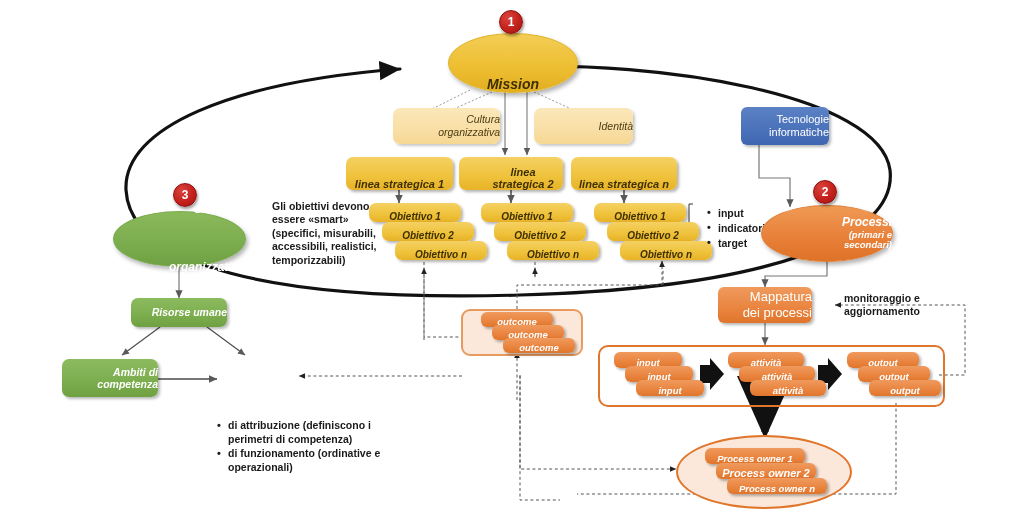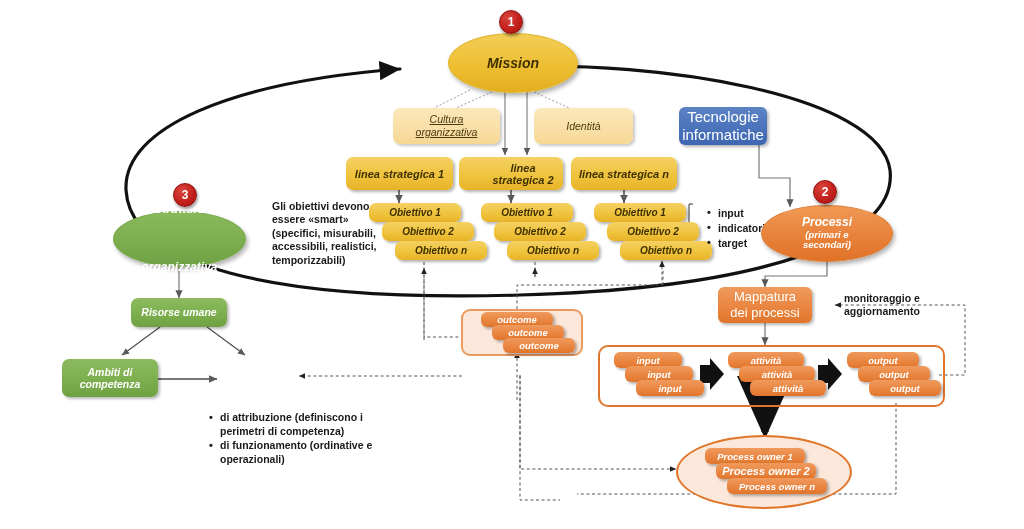--- a/index.html
+++ b/index.html
@@ -1,20 +1,20 @@
 <!DOCTYPE html>
 <html><head>
 <meta charset="utf-8">
 <style>
   html,body{margin:0;padding:0;background:#ffffff;}
   body{width:1024px;height:529px;font-family:"Liberation Sans",sans-serif;overflow:hidden;}
   #stage{position:relative;width:1024px;height:529px;background:#fff;}
   #svg-layer{position:absolute;left:0;top:0;width:1024px;height:529px;pointer-events:none;}
 
-  .node{position:absolute;box-sizing:border-box;display:flex;align-items:center;justify-content:center;text-align:center;}
+  .node{position:absolute;box-sizing:border-box;display:flex;align-items:flex-end;justify-content:center;text-align:center;}
 
   
   .ellipse{border-radius:50%;}
   .el-mission{
     background:linear-gradient(180deg,#f3cd56 0%,#eebf33 55%,#e3ae20 100%);
     color:#3f3000;font-style:italic;font-weight:bold;
     box-shadow:2px 3px 4px rgba(0,0,0,.30);
     border:1px solid #e0b52c;
   }
   .el-processi{
@@ -80,21 +80,21 @@
     color:#fff;font-weight:bold;font-size:12px;
     display:flex;align-items:center;justify-content:center;
     box-shadow:1px 2px 3px rgba(0,0,0,.4);
     border:1px solid #8d120f;z-index:30;
   }
 
   
   .txt{position:absolute;color:#1a1a1a;font-weight:bold;font-size:10.5px;line-height:1.28;}
   .txt-note{width:118px;}
   .bullets{position:absolute;font-size:10.5px;font-weight:bold;color:#1a1a1a;line-height:1.3;}
-  .bullets ul{margin:4px;padding-left:13px;list-style:none;}
+  .bullets ul{margin:12px;padding-left:13px;list-style:none;}
   .bullets li{position:relative;margin:0 0 1px 0;}
   .bullets li:before{content:"\2022";position:absolute;left:-11px;top:-1px;font-size:11px;}
   .kv{position:absolute;font-size:10.5px;font-weight:bold;color:#1a1a1a;line-height:1.42;}
   .kv ul{margin:0;padding-left:12px;list-style:none;}
   .kv li{position:relative;}
   .kv li:before{content:"\2022";position:absolute;left:-11px;top:-1px;font-size:11px;}
 
   .pipeline-box{
     position:absolute;border:2px solid #e0762b;border-radius:10px;background:transparent;
   }
@@ -183,29 +183,29 @@
   </svg>
 
   <div class="badge" style="left:499px;top:10px;">1</div>
   <div class="badge" style="left:813px;top:180px;">2</div>
   <div class="badge" style="left:173px;top:183px;">3</div>
 
   <div class="node ellipse el-mission" style="left:448px;top:33px;width:130px;height:60px;font-size:14px;">
     <span>Mission</span>
   </div>
 
-  <div class="node card card-cream" style="left:393px;top:108px;width:107px;height:36px;font-size:10.5px;text-decoration:underline;">
+  <div class="node card card-cream" style="left:393px;top:108px;width:107px;height:36px;font-size:10.5px;">
     <span>Cultura</span>
     <span>organizzativa</span>
   </div>
   <div class="node card card-cream" style="left:534px;top:108px;width:99px;height:36px;font-size:10.5px;">
     <span>Identità</span>
   </div>
 
-  <div class="node card-blue" style="left:679px;top:107px;width:88px;height:38px;font-size:15px;">
+  <div class="node card-blue" style="left:741px;top:107px;width:88px;height:38px;font-size:11px;">
     <span>Tecnologie</span>
     <span>informatiche</span>
   </div>
 
   <div class="node card card-yellow" style="left:346px;top:157px;width:107px;height:33px;font-size:11px;">
     <span>linea strategica 1</span>
   </div>
   <div class="node card card-yellow" style="left:459px;top:157px;width:104px;height:33px;font-size:11px;padding-left:24px;">
     <span>linea strategica 2</span>
   </div>

